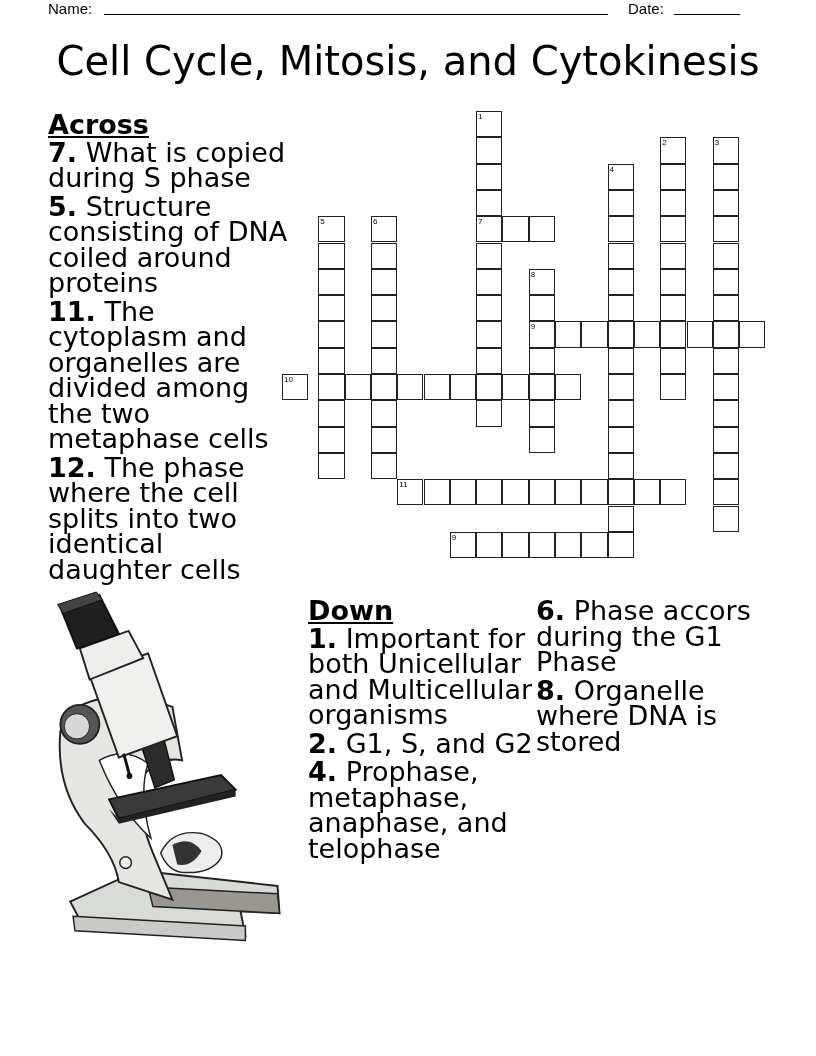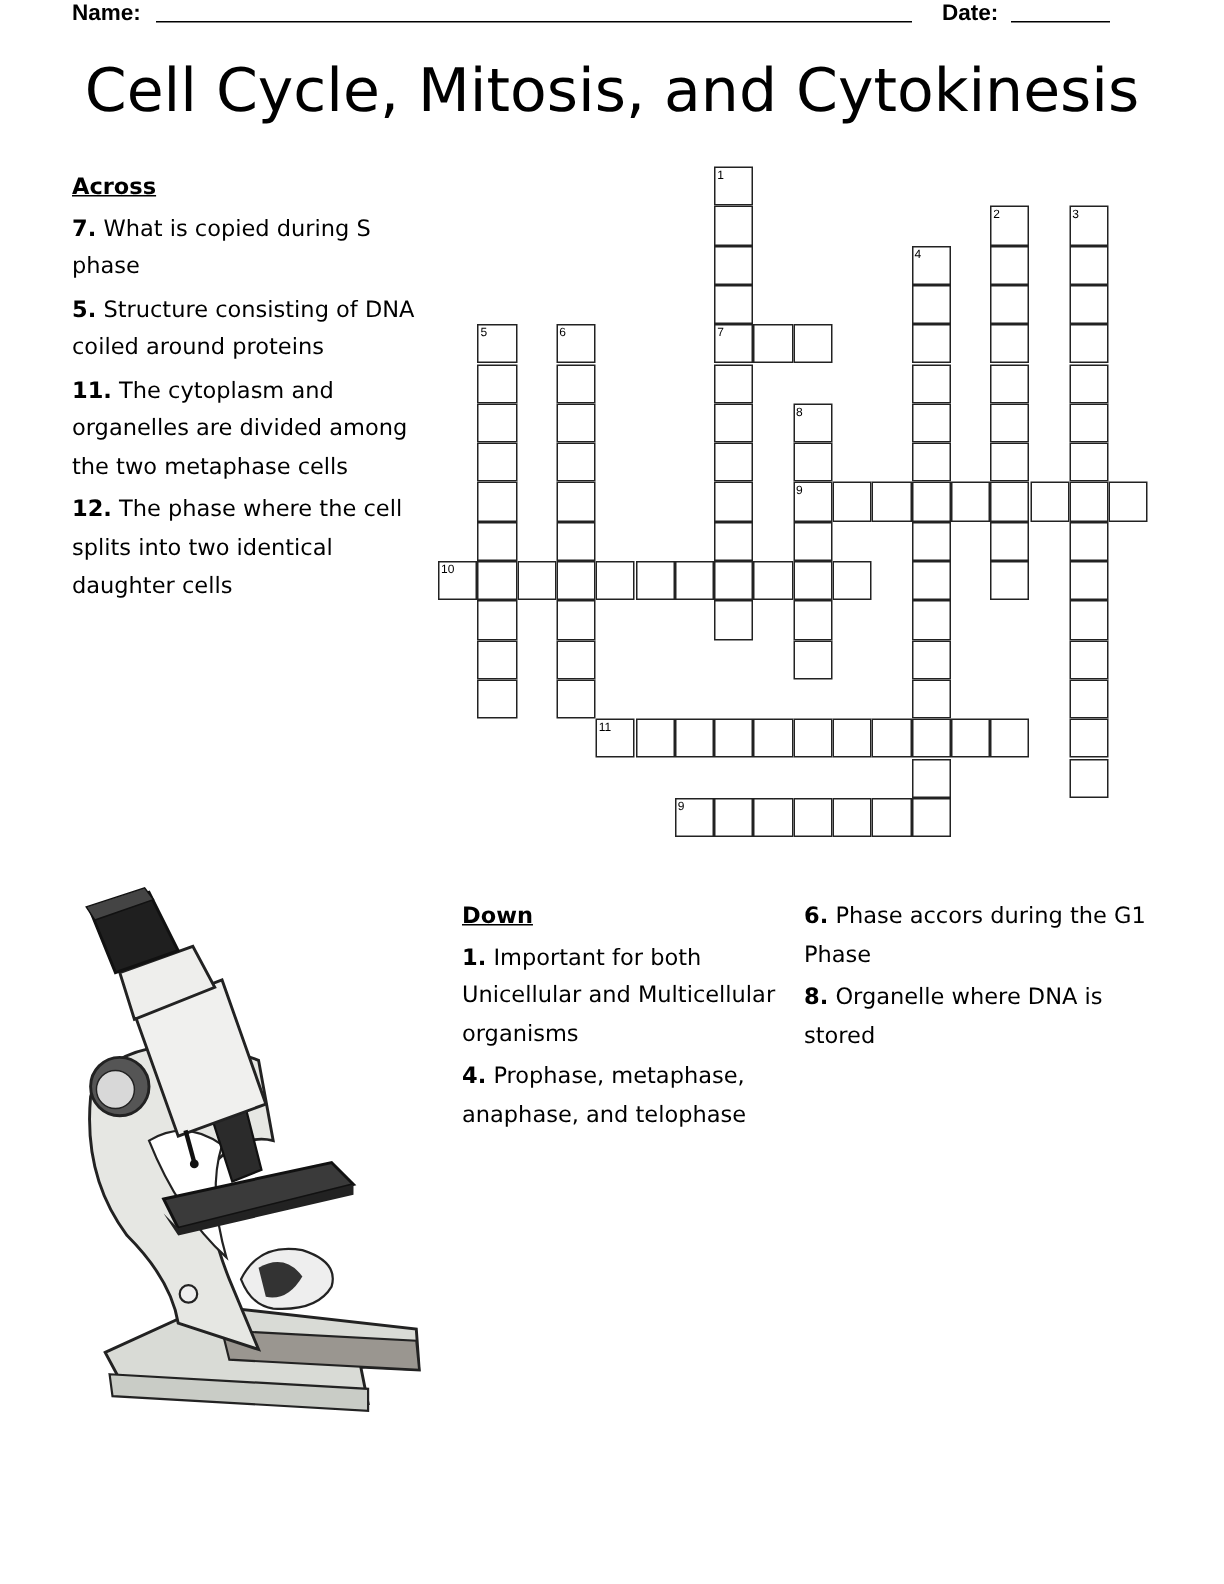--- a/index.html
+++ b/index.html
@@ -1,23 +1,23 @@
 <!DOCTYPE html>
 <html><head>
 <meta charset="utf-8">
 <style>
   html, body { margin: 0; padding: 0; background: #fff; }
   body { width: 816px; height: 1056px; position: relative; overflow: hidden; font-family: "DejaVu Sans", sans-serif; color: #000; }
-  .header { position: absolute; top: 0; left: 48px; width: 700px; height: 20px; font-family: "Liberation Sans", sans-serif; font-size: 15px; font-weight: bold; }
+  .header { position: absolute; top: 0; left: 48px; width: 700px; height: 20px; font-family: "Liberation Sans", sans-serif; font-size: 15px; }
   .header .name-label { position: absolute; left: 0; top: 0; }
   .header .name-line { position: absolute; left: 56px; top: 14px; width: 504px; border-bottom: 1px solid #000; }
   .header .date-label { position: absolute; left: 580px; top: 0; }
   .header .date-line { position: absolute; left: 626px; top: 14px; width: 66px; border-bottom: 1px solid #000; }
   .title { position: absolute; top: 38px; left: 0; width: 816px; text-align: center; font-size: 40px; letter-spacing: 0px; }
-  .clues { position: absolute; font-size: 15px; line-height: 25.5px; }
+  .clues { position: absolute; font-size: 27px; line-height: 25.5px; }
   .clues .heading { font-weight: bold; text-decoration: underline; margin-bottom: 2px; }
   .clue { margin-bottom: 3px; }
   .clue .num { font-weight: bold; }
   #across { left: 48px; top: 112px; width: 240px; }
   #down-a { left: 308px; top: 598px; width: 240px; }
   #down-b { left: 536px; top: 598px; width: 240px; }
   #down-b { padding-top: 0; }
   .grid { position: absolute; left: 0; top: 0; }
   .cell { position: absolute; width: 26.3px; height: 26.3px; box-sizing: border-box; border: 1.4px solid #222; background: #fff; }
   .cell .cn { position: absolute; left: 1px; top: 0px; font-family: "Liberation Sans", sans-serif; font-size: 8px; line-height: 9px; color: #000; }
@@ -39,20 +39,21 @@
   <div class="heading">Across</div>
   <div class="clue"><span class="num">7.</span> <span>What is copied during S phase</span></div>
   <div class="clue"><span class="num">5.</span> <span>Structure consisting of DNA coiled around proteins</span></div>
   <div class="clue"><span class="num">11.</span> <span>The cytoplasm and organelles are divided among the two metaphase cells</span></div>
   <div class="clue"><span class="num">12.</span> <span>The phase where the cell splits into two identical daughter cells</span></div>
 </div>
 
 <div class="clues" id="down-a">
   <div class="heading">Down</div>
   <div class="clue"><span class="num">1.</span> <span>Important for both Unicellular and Multicellular organisms</span></div>
+  <div class="clue"><span class="num">2.</span> <span>G1, S, and G2</span></div>
   <div class="clue"><span class="num">4.</span> <span>Prophase, metaphase, anaphase, and telophase</span></div>
 </div>
 
 <div class="clues" id="down-b">
   <div class="clue"><span class="num">6.</span> <span>Phase accors during the G1 Phase</span></div>
   <div class="clue"><span class="num">8.</span> <span>Organelle where DNA is stored</span></div>
 </div>
 
 <div class="grid" id="grid">
     <div class="cell" style="left: 476.1px; top: 111px;">
@@ -152,21 +153,21 @@
     </div>
     <div class="cell" style="left: 528.7px; top: 347.7px;"></div>
     <div class="cell" style="left: 528.7px; top: 374px;"></div>
     <div class="cell" style="left: 528.7px; top: 400.3px;"></div>
     <div class="cell" style="left: 528.7px; top: 426.6px;"></div>
     <div class="cell" style="left: 555px; top: 321.4px;"></div>
     <div class="cell" style="left: 581.3px; top: 321.4px;"></div>
     <div class="cell" style="left: 633.9px; top: 321.4px;"></div>
     <div class="cell" style="left: 686.5px; top: 321.4px;"></div>
     <div class="cell" style="left: 739.1px; top: 321.4px;"></div>
-    <div class="cell" style="left: 292px; top: 374px;">
+    <div class="cell" style="left: 282px; top: 374px;">
       <span class="cn">10</span>
     </div>
     <div class="cell" style="left: 344.6px; top: 374px;"></div>
     <div class="cell" style="left: 397.2px; top: 374px;"></div>
     <div class="cell" style="left: 423.5px; top: 374px;"></div>
     <div class="cell" style="left: 449.8px; top: 374px;"></div>
     <div class="cell" style="left: 502.4px; top: 374px;"></div>
     <div class="cell" style="left: 555px; top: 374px;"></div>
     <div class="cell" style="left: 397.2px; top: 479.2px;">
       <span class="cn">11</span>

